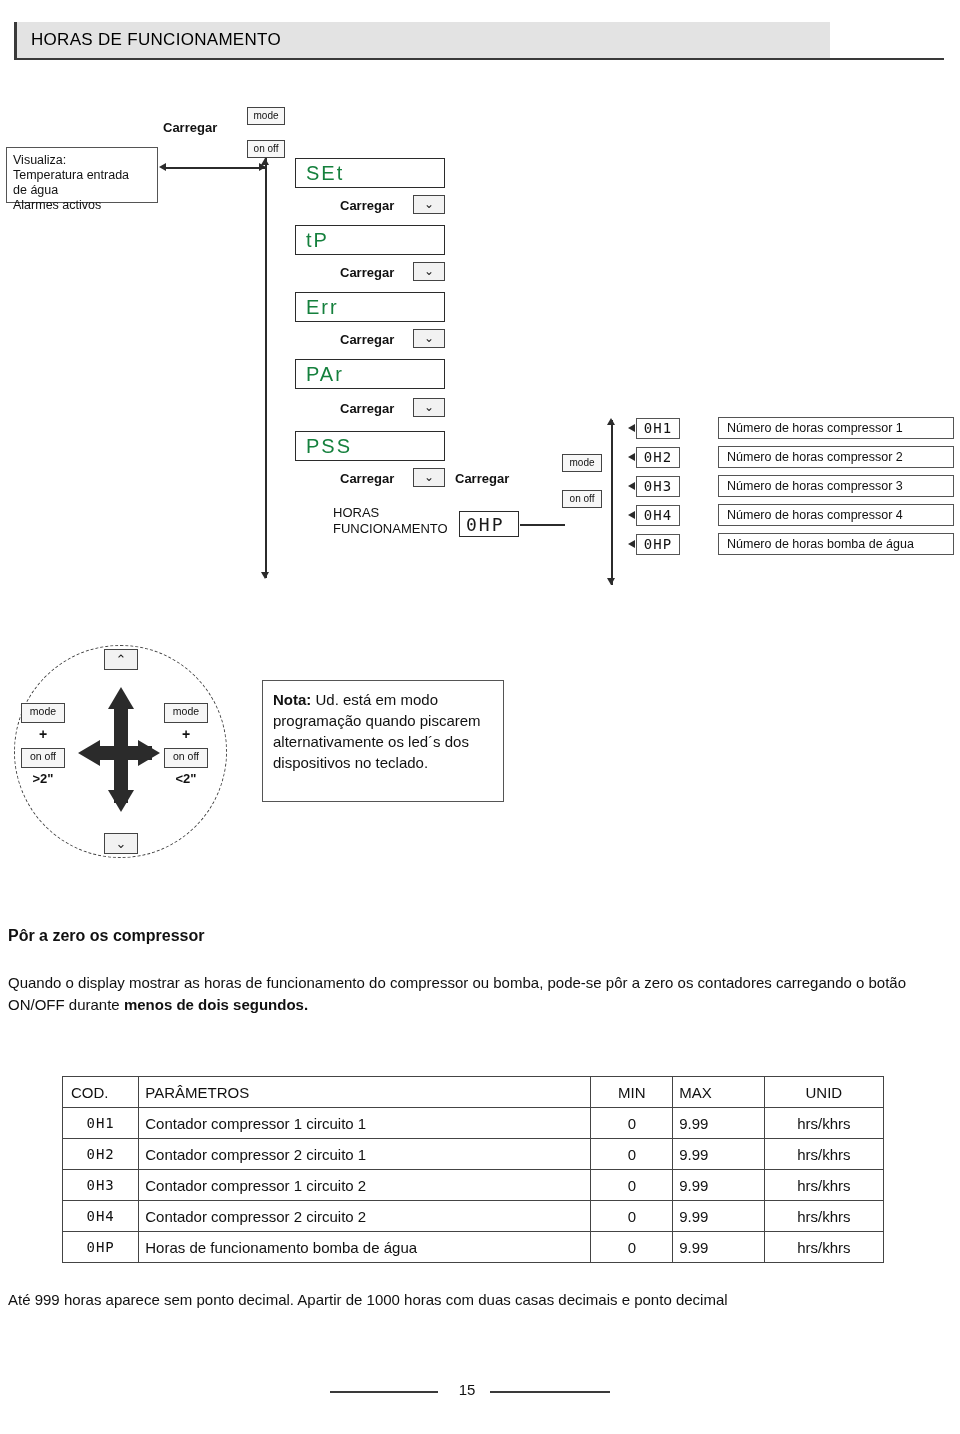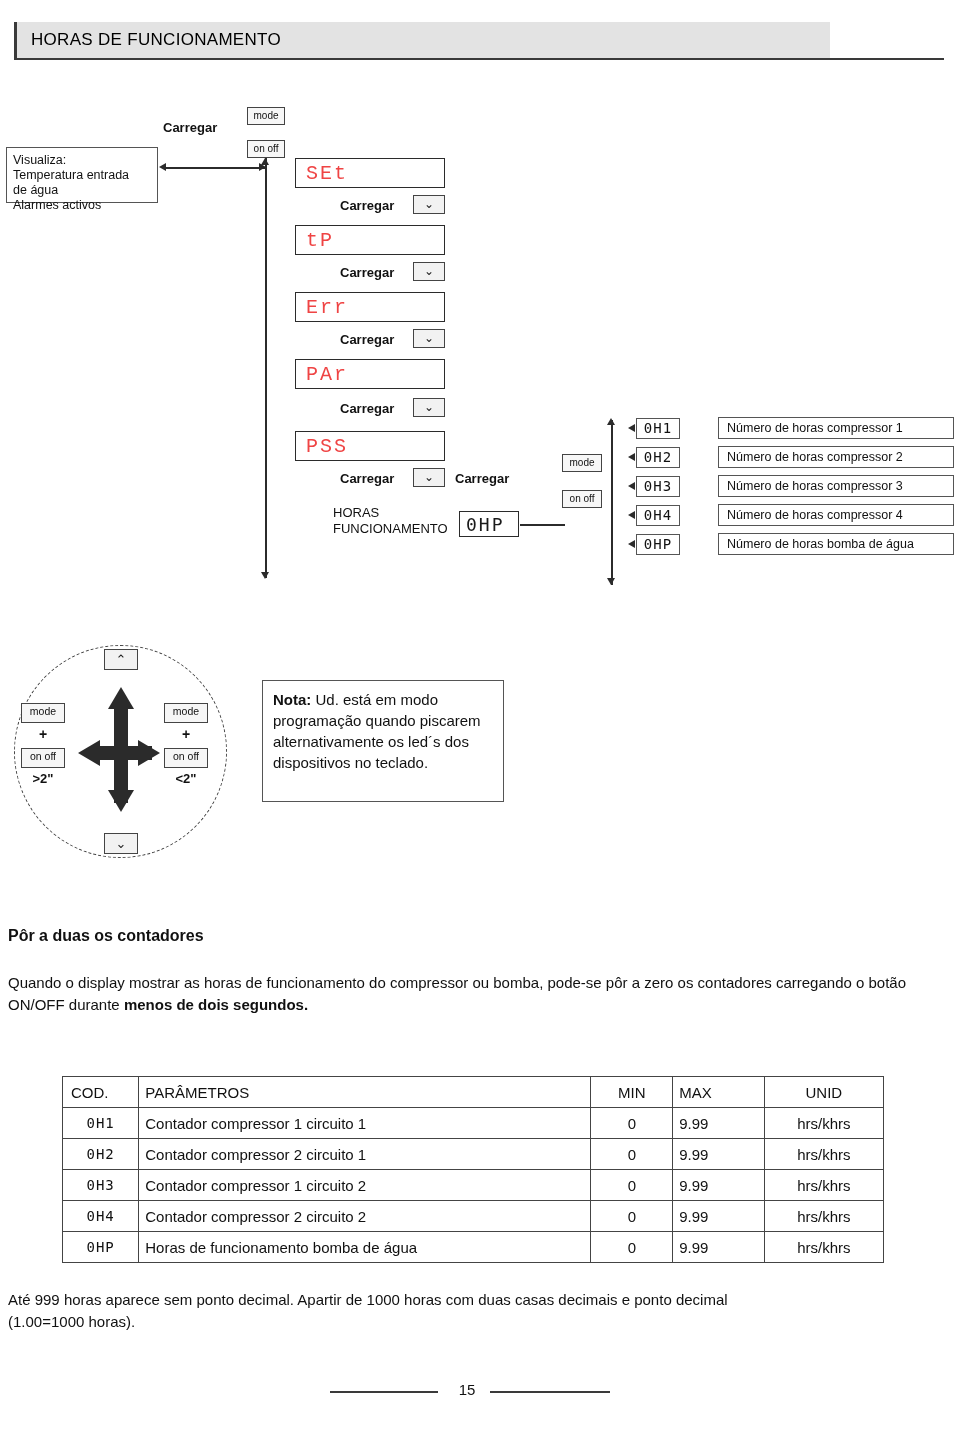--- a/index.html
+++ b/index.html
@@ -55,24 +55,24 @@
     width: 150px;
     height: 30px;
     border: 1.5px solid #2b2b2b;
     background: #fff;
     box-sizing: border-box;
   }
   .disp .code {
     position: absolute;
     left: 10px;
     top: 3px;
-    font-family: Liberation Mono, monospace;
+    font-family: Liberation Sans, sans-serif;
     font-size: 20px;
     letter-spacing: 2px;
-    color: #ef4444;
+    color: #15803d;
   }
 
   
   .key {
     position: absolute;
     border: 1px solid #444;
     background: #f7f7f7;
     box-sizing: border-box;
     text-align: center;
     font-size: 10px;
@@ -385,21 +385,21 @@
   <div class="fat-arrow" style="left:94px; top:42px; border-left:13px solid transparent; border-right:13px solid transparent; border-bottom:22px solid #2b2b2b;"></div>
   <div class="fat-arrow" style="left:94px; top:145px; border-left:13px solid transparent; border-right:13px solid transparent; border-top:22px solid #2b2b2b;"></div>
   <div style="position:absolute; left:100px; top:62px; width:14px; height:96px; background:#2b2b2b;"></div>
   <div style="position:absolute; left:80px; top:101px; width:58px; height:14px; background:#2b2b2b;"></div>
 </div>
 
 <div class="nota">
   <span class="bold">Nota:</span><span> Ud. está em modo programação quando piscarem alternativamente os led´s dos dispositivos no teclado.</span>
 </div>
 
-<div class="sect-title">Pôr a duas os contadores</div>
+<div class="sect-title">Pôr a zero os compressor</div>
 <div class="para">
   <span>Quando o display mostrar as horas de funcionamento do compressor ou bomba, pode-se pôr a zero os contadores carregando o botão ON/OFF durante </span><span class="bold">menos de dois segundos.</span>
 </div>
 
 <table class="ptable">
   <thead>
     <tr>
       <td class="c-cod">COD.</td>
       <td class="c-param" style="">PARÂMETROS</td>
       <td class="c-min">MIN</td>
@@ -441,18 +441,17 @@
       <td class="c-param">Horas de funcionamento bomba de água</td>
       <td class="c-min">0</td>
       <td class="c-max">9.99</td>
       <td class="c-unid">hrs/khrs</td>
     </tr>
   </tbody>
 </table>
 
 <div class="footnote">
   <div>Até 999 horas aparece sem ponto decimal. Apartir de 1000 horas com duas casas decimais e ponto decimal</div>
-  <div>(1.00=1000 horas).</div>
 </div>
 
 <div class="foot-line-l"></div>
 <div class="foot-num">15</div>
 <div class="foot-line-r"></div>
 
 </body></html>

